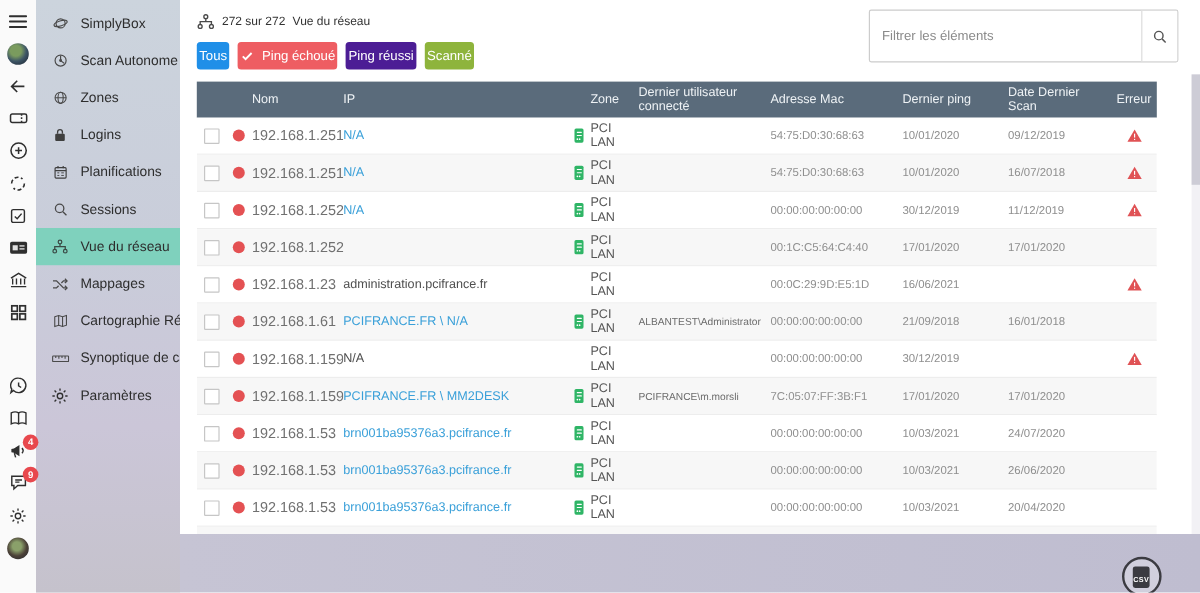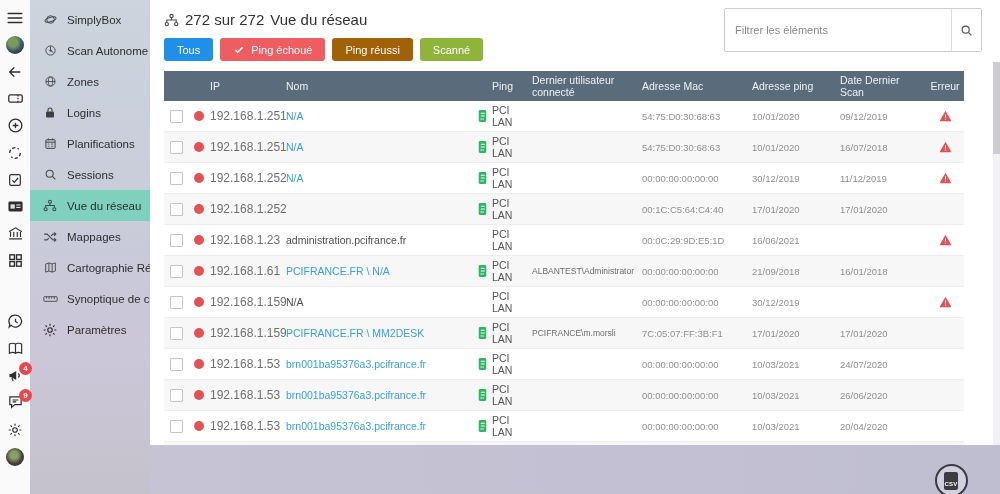--- a/index.html
+++ b/index.html
@@ -19,23 +19,23 @@
   .photo.user{background:radial-gradient(circle at 45% 40%,#8aa06a 0 25%,#4c4238 55%,#20242c 100%)}
 
   
   .sidebar{width:120px;flex-shrink:0;background:linear-gradient(180deg,#ccd4dd 0%,#c9cdda 40%,#cbc6d8 72%,#c5c2cc 100%);padding-top:4px}
   .side-item{display:flex;align-items:center;height:31px;padding-left:12px;font-size:11.5px;color:#2e2e2e;cursor:pointer;white-space:nowrap}
   .side-item .icn{width:16px;margin-right:9px;flex-shrink:0}
   .side-item.active{background:var(--accent_teal,#7fd1bd)}
 
   
   .main{flex:1;position:relative;background:#fff;overflow:hidden}
-  .page-title{display:flex;align-items:center;gap:6px;padding:11px 0 0 14px;font-size:15px;color:#333}
+  .page-title{display:flex;align-items:center;gap:6px;padding:11px 0 0 14px;font-size:10px;color:#333}
   .filters{display:flex;gap:7px;padding:10px 0 0 14px}
-  .filter-btn{height:23px;border:none;border-radius:3px;color:#fff;font-size:11px;padding:0 13px;display:flex;align-items:center;gap:6px;font-family:inherit;cursor:pointer}
+  .filter-btn{height:23px;border:none;border-radius:3px;color:#fff;font-size:11px;padding:0 2px;display:flex;align-items:center;gap:6px;font-family:inherit;cursor:pointer}
   .search-box{position:absolute;top:8px;right:18px;width:258px;height:44px;border:1px solid #ccc;border-radius:2px;background:#fff;display:flex}
   .search-input{flex:1;border:none;outline:none;padding:0 10px;font-size:11px;color:#333;font-family:inherit;background:transparent}
   .search-input::placeholder{color:#8a8a8a}
   .search-btn{width:30px;border:none;border-left:1px solid #ddd;background:#fff;display:flex;align-items:center;justify-content:center;cursor:pointer}
 
   
   :root{--cols:24px 22px 76px 186px 20px 40px 110px 110px 88px 86px 38px}
   .table{margin-left:14px;width:800px;margin-top:10px}
   .thead{display:grid;grid-template-columns:var(--cols);background:var(--header_bg,#5a6b7b);height:30px}
   .th{display:flex;align-items:center;color:#eef2f5;font-size:10.5px;line-height:1.15;padding-right:4px}
@@ -327,21 +327,21 @@
           <span>Tous</span>
         </button>
         <button class="filter-btn" style="background:#ee5d62">
           <span class="icn">
             <svg width="12" height="11" viewBox="0 0 24 24" fill="none" stroke="#fff" stroke-width="3.5">
               <path d="M4 13l5 5L20 7"></path>
             </svg>
           </span>
           <span>Ping échoué</span>
         </button>
-        <button class="filter-btn" style="background:#a16207">
+        <button class="filter-btn" style="background:#4c1d95">
           <span>Ping réussi</span>
         </button>
         <button class="filter-btn" style="background:#8eb43c">
           <span>Scanné</span>
         </button>
       </div>
 
     <div class="search-box">
       <input class="search-input" placeholder="Filtrer les éléments" style="">
       <button class="search-btn">
@@ -355,40 +355,40 @@
     </div>
 
     <div class="table">
       <div class="thead" id="thead">
           <div class="th c0">
             <span></span>
           </div>
           <div class="th c1">
             <span></span>
           </div>
+          <div class="th c3">
+            <span>Nom</span>
+          </div>
           <div class="th c2">
             <span>IP</span>
           </div>
-          <div class="th c3">
-            <span>Nom</span>
-          </div>
           <div class="th c4">
             <span></span>
           </div>
           <div class="th c5">
-            <span>Ping</span>
+            <span>Zone</span>
           </div>
           <div class="th c6">
             <span>Dernier utilisateur connecté</span>
           </div>
           <div class="th c7">
             <span>Adresse Mac</span>
           </div>
           <div class="th c8">
-            <span>Adresse ping</span>
+            <span>Dernier ping</span>
           </div>
           <div class="th c9">
             <span>Date Dernier Scan</span>
           </div>
           <div class="th c10">
             <span>Erreur</span>
           </div>
         </div>
       <div class="tbody" id="tbody">
           <div class="tr">

